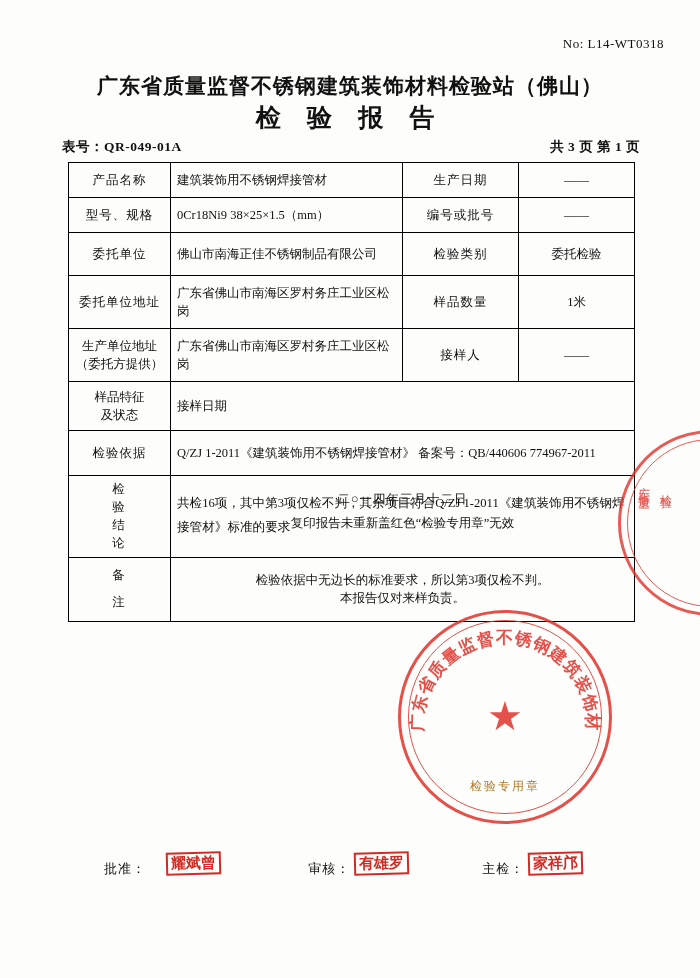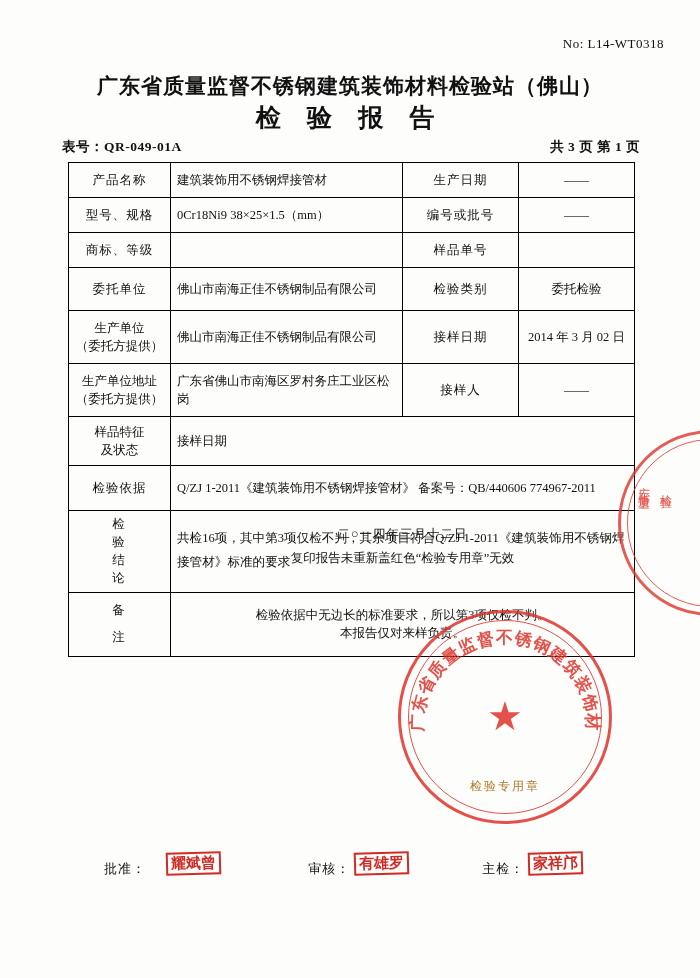--- a/index.html
+++ b/index.html
@@ -191,39 +191,30 @@
         <td class="lbl">生产日期</td>
         <td class="ctr dash">——</td>
       </tr>
       <tr>
         <td class="lbl">型号、规格</td>
         <td class="val">0Cr18Ni9      38×25×1.5（mm）</td>
         <td class="lbl">编号或批号</td>
         <td class="ctr dash">——</td>
       </tr>
       <tr>
-        <td class="lbl">商标、等级</td>
-        <td class="val"></td>
-        <td class="lbl">样品单号</td>
-        <td class="ctr"></td>
-      </tr>
-      <tr>
         <td class="lbl" style="height:34px">委托单位</td>
         <td class="val">佛山市南海正佳不锈钢制品有限公司</td>
         <td class="lbl">检验类别</td>
         <td class="ctr">委托检验</td>
       </tr>
       <tr>
-        <td class="lbl2" style="height:44px">
-          <span>生产单位</span><br>
-          <span>（委托方提供）</span>
-        </td>
-        <td class="val">佛山市南海正佳不锈钢制品有限公司</td>
-        <td class="lbl">接样日期</td>
-        <td class="ctr">2014 年 3  月 02 日</td>
+        <td class="lbl" style="height:44px">委托单位地址</td>
+        <td class="val">广东省佛山市南海区罗村务庄工业区松岗</td>
+        <td class="lbl">样品数量</td>
+        <td class="ctr">1米</td>
       </tr>
       <tr>
         <td class="lbl2" style="height:44px">
           <span>生产单位地址</span><br>
           <span>（委托方提供）</span>
         </td>
         <td class="val">广东省佛山市南海区罗村务庄工业区松岗</td>
         <td class="lbl">接样人</td>
         <td class="ctr dash">——</td>
       </tr>

